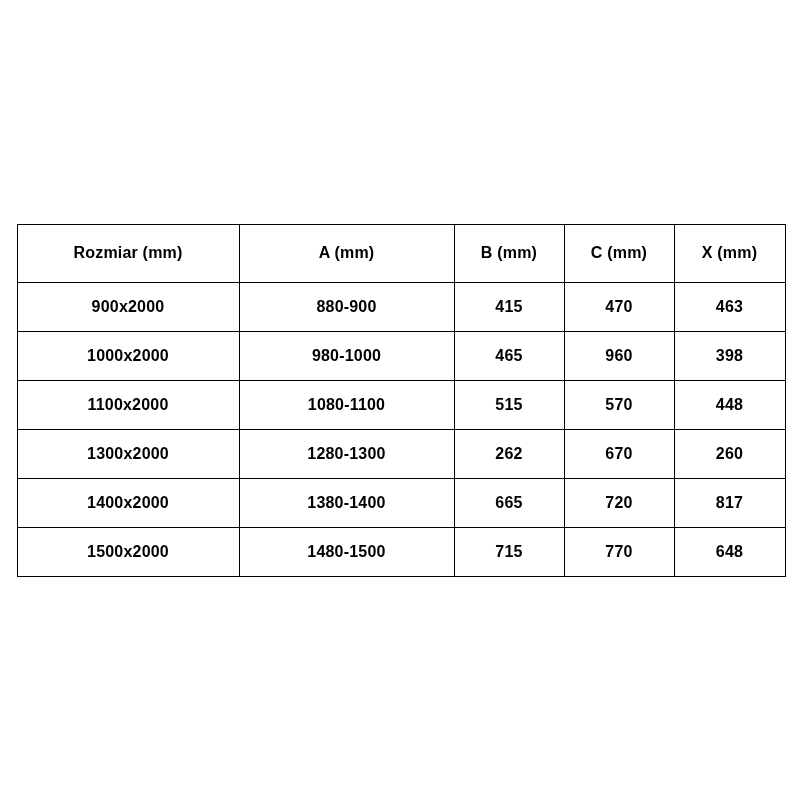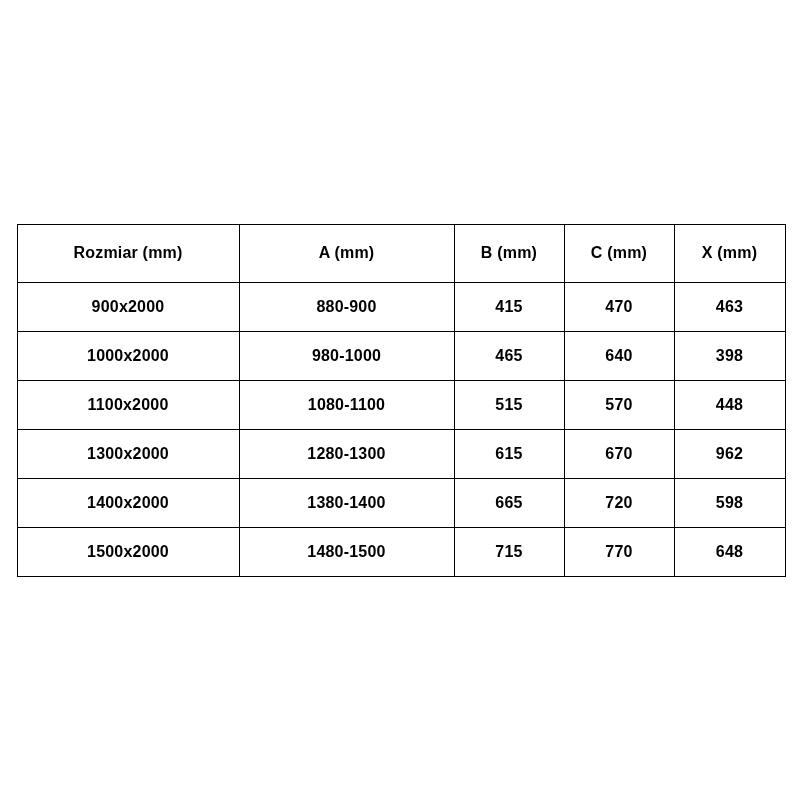--- a/index.html
+++ b/index.html
@@ -79,43 +79,43 @@
         <td>900x2000</td>
         <td>880-900</td>
         <td>415</td>
         <td>470</td>
         <td>463</td>
       </tr>
       <tr>
         <td>1000x2000</td>
         <td>980-1000</td>
         <td>465</td>
-        <td>640</td>
+        <td>960</td>
         <td>398</td>
       </tr>
       <tr>
         <td>1100x2000</td>
         <td>1080-1100</td>
         <td>515</td>
         <td>570</td>
         <td>448</td>
       </tr>
       <tr>
         <td>1300x2000</td>
         <td>1280-1300</td>
-        <td>615</td>
+        <td>262</td>
         <td>670</td>
-        <td>962</td>
+        <td>260</td>
       </tr>
       <tr>
         <td>1400x2000</td>
         <td>1380-1400</td>
         <td>665</td>
         <td>720</td>
-        <td>598</td>
+        <td>817</td>
       </tr>
       <tr>
         <td>1500x2000</td>
         <td>1480-1500</td>
         <td>715</td>
         <td>770</td>
         <td>648</td>
       </tr>
     </tbody>
   </table>

